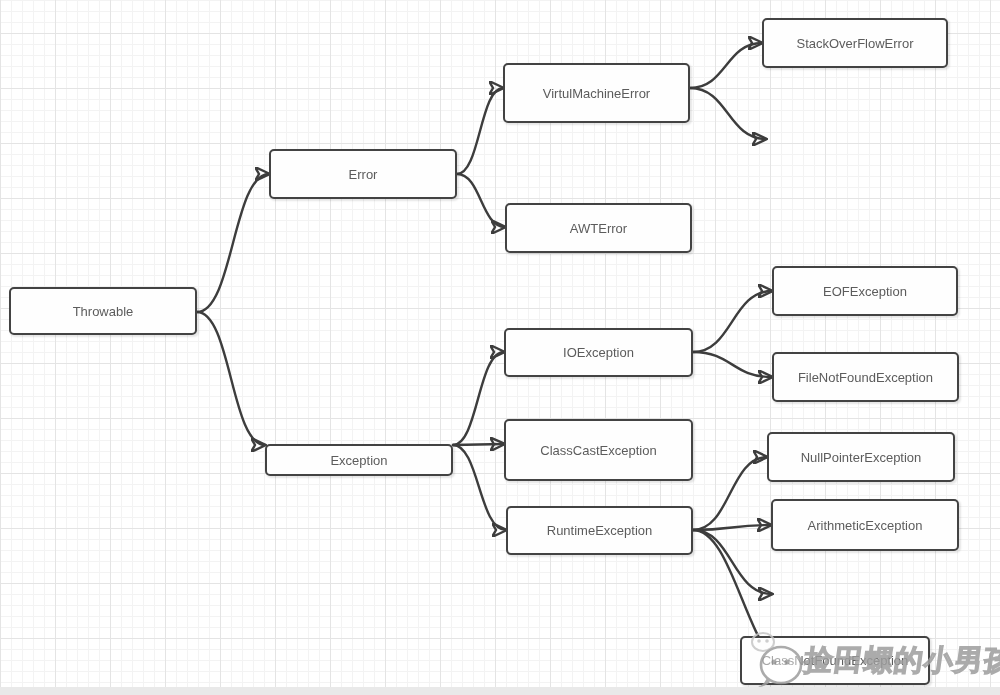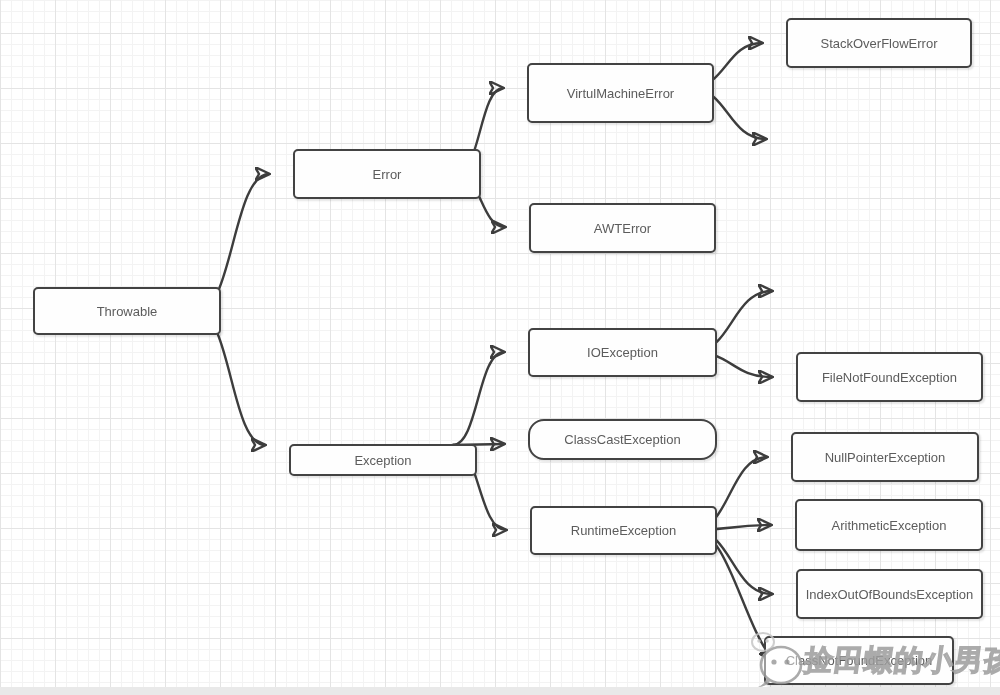--- a/index.html
+++ b/index.html
@@ -19,29 +19,28 @@
     background-position:0 0,0 33px,0 0,0 0;
   }
   #edge-layer{position:absolute;top:0;left:0;z-index:1;}
   #edge-layer path{stroke:#3d3d3d;stroke-width:2.4;fill:none;stroke-linecap:round;}
   .node{
     position:absolute;z-index:2;box-sizing:border-box;
     background:#fefefe;border:2px solid #434343;border-radius:5px;
     display:flex;align-items:center;justify-content:center;
     font-size:13px;color:#5c5c5c;
     box-shadow:1.5px 1.5px 2px rgba(0,0,0,0.10);
-    margin-left:24px;
   }
   .n-throwable{left:9px;top:287px;width:188px;height:48px;}
   .n-error{left:269px;top:149px;width:188px;height:50px;}
   .n-exception{left:265px;top:444px;width:188px;height:32px;}
   .n-vme{left:503px;top:63px;width:187px;height:60px;}
   .n-awt{left:505px;top:203px;width:187px;height:50px;}
   .n-io{left:504px;top:328px;width:189px;height:49px;}
-  .n-classcast{left:504px;top:419px;width:189px;height:41px;border-radius:16px;}
+  .n-classcast{left:504px;top:419px;width:189px;height:62px;}
   .n-runtime{left:506px;top:506px;width:187px;height:49px;}
   .n-stackoverflow{left:762px;top:18px;width:186px;height:50px;}
   .n-oom{left:766px;top:115px;width:188px;height:48px;}
   .n-eof{left:772px;top:266px;width:186px;height:50px;}
   .n-fnf{left:772px;top:352px;width:187px;height:50px;}
   .n-npe{left:767px;top:432px;width:188px;height:50px;}
   .n-arith{left:771px;top:499px;width:188px;height:52px;}
   .n-ioob{left:772px;top:569px;width:187px;height:50px;}
   .n-cnf{left:740px;top:636px;width:190px;height:49px;}
   #watermark{
@@ -88,24 +87,24 @@
 
   <div class="node n-throwable">Throwable</div>
   <div class="node n-error">Error</div>
   <div class="node n-exception">Exception</div>
   <div class="node n-vme">VirtulMachineError</div>
   <div class="node n-awt">AWTError</div>
   <div class="node n-io">IOException</div>
   <div class="node n-classcast">ClassCastException</div>
   <div class="node n-runtime">RuntimeException</div>
   <div class="node n-stackoverflow">StackOverFlowError</div>
+  <div class="node n-eof">EOFException</div>
   <div class="node n-npe">NullPointerException</div>
   <div class="node n-fnf">FileNotFoundException</div>
   <div class="node n-arith">ArithmeticException</div>
-  <div class="node n-ioob">IndexOutOfBoundsException</div>
   <div class="node n-cnf">ClassNotFoundException</div>
 
   <div id="watermark">
     <svg width="54" height="58" viewBox="0 0 54 58">
       <ellipse cx="13" cy="11" rx="11" ry="9" fill="none" stroke="#c6c6c6" stroke-width="2"></ellipse>
       <circle cx="9" cy="10" r="1.8" fill="#c6c6c6"></circle>
       <circle cx="17" cy="10" r="1.8" fill="#c6c6c6"></circle>
       <ellipse cx="31" cy="34" rx="20" ry="18" fill="rgba(255,255,255,0.55)" stroke="#9d9d9d" stroke-width="2.6"></ellipse>
       <path d="M17,47 C14,53 11,55 8,56 C13,56 17,54 20,51 Z" fill="#9d9d9d"></path>
       <circle cx="24" cy="31" r="2.6" fill="#9d9d9d"></circle>

